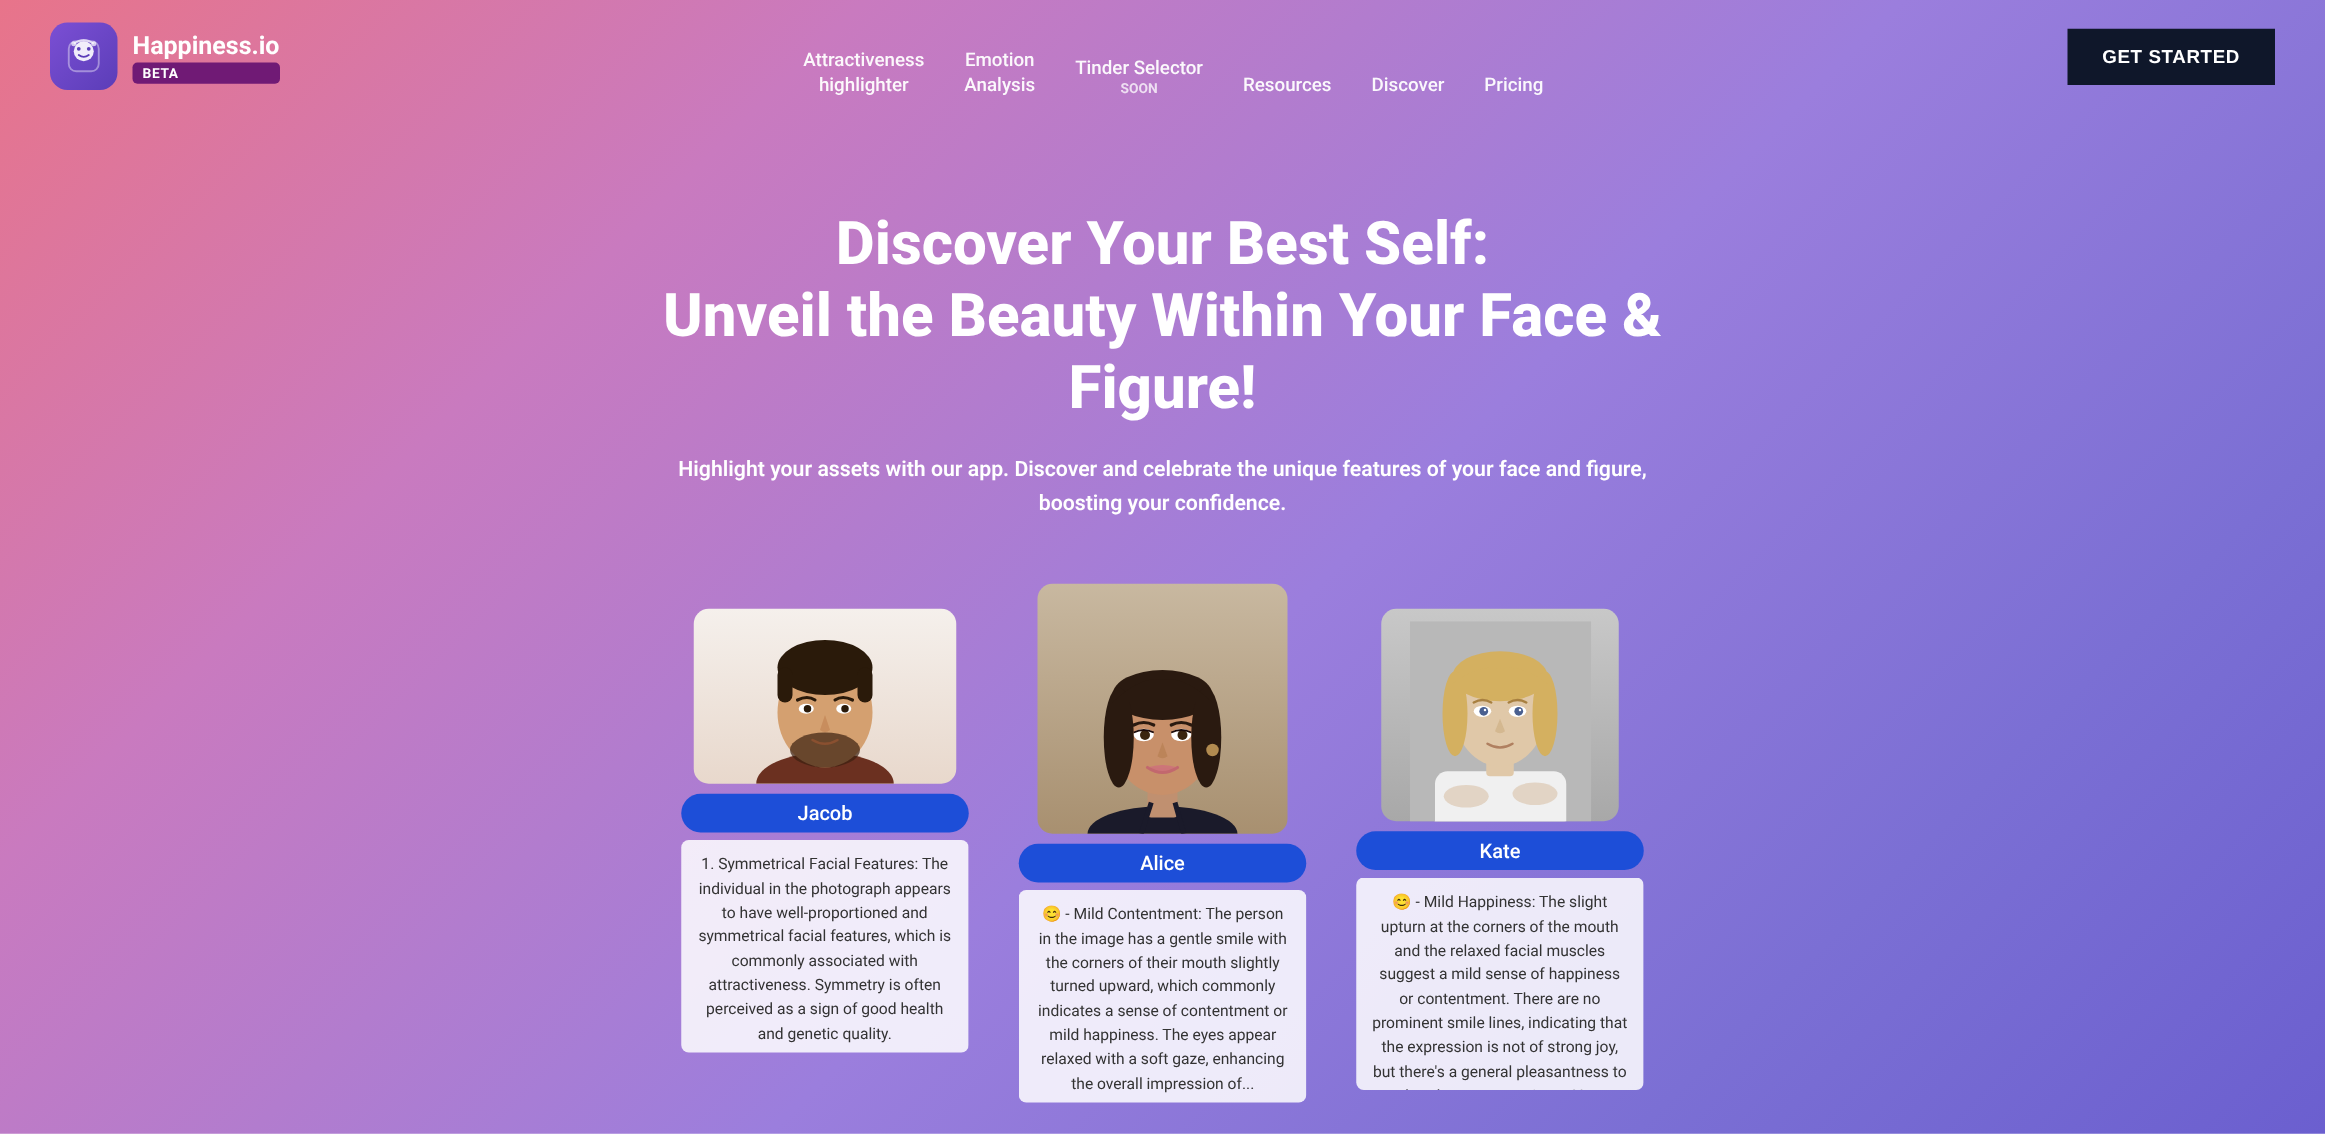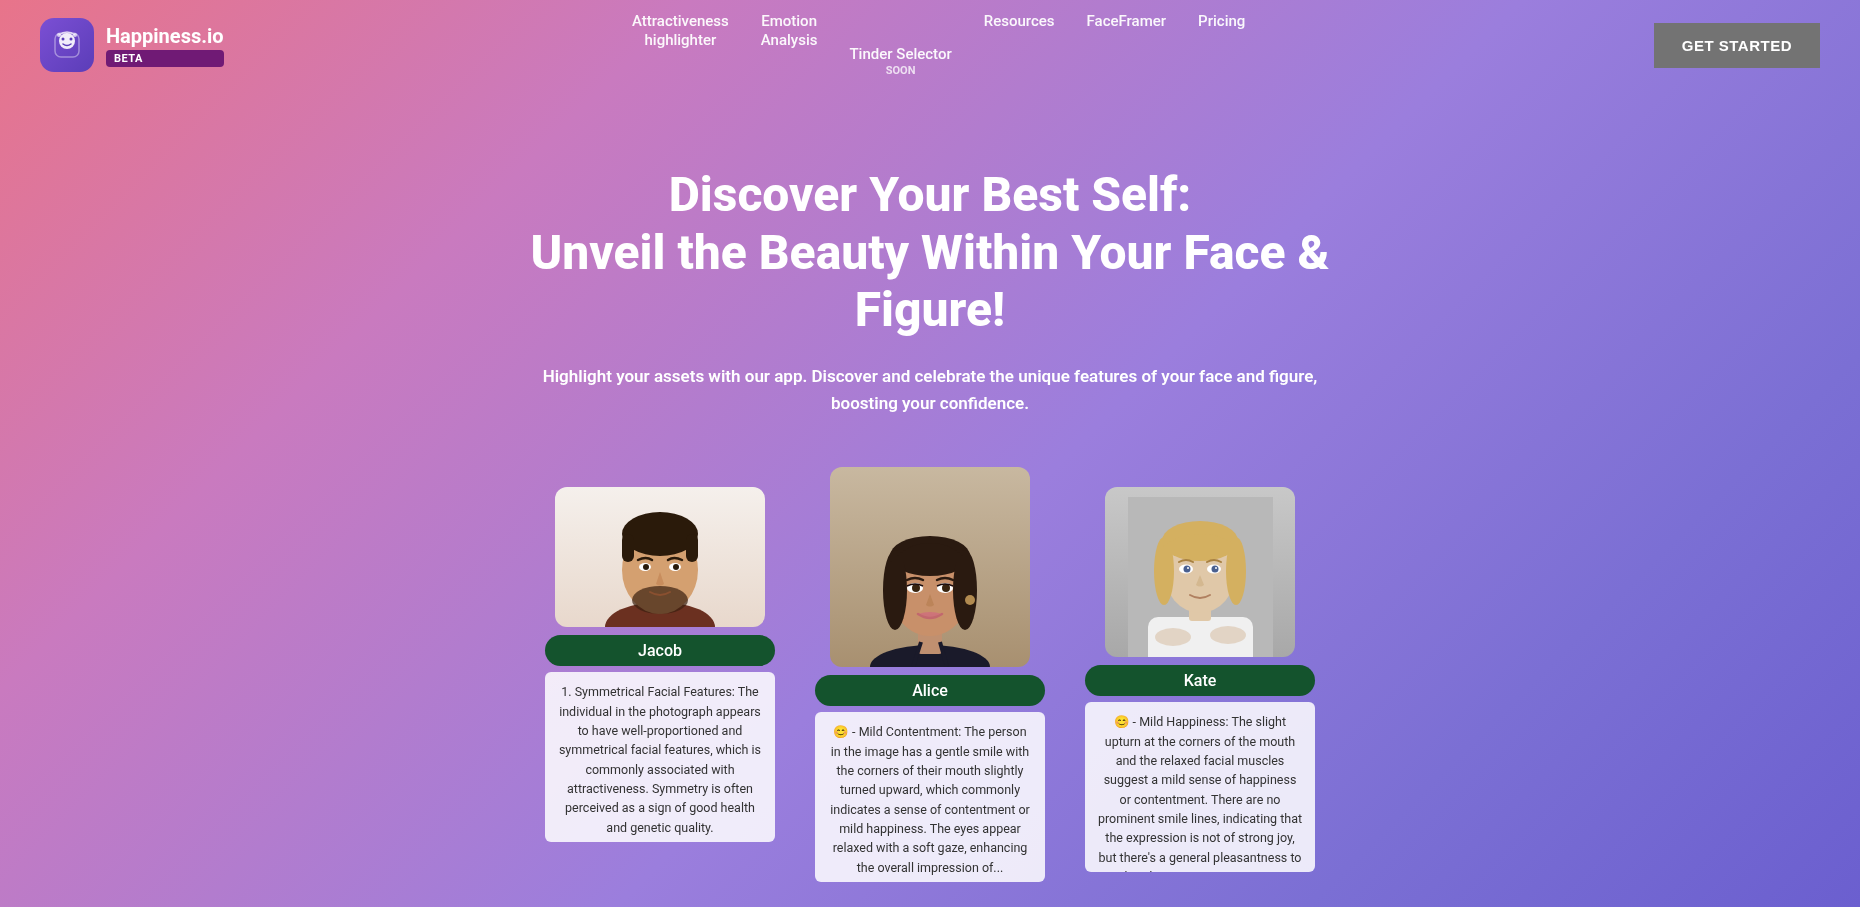--- a/index.html
+++ b/index.html
@@ -63,21 +63,21 @@
       font-weight: 700;
       padding: 2px 8px;
       border-radius: 4px;
       letter-spacing: 0.5px;
       display: inline-block;
       margin-top: 2px;
     }
 
     .nav-center {
       display: flex;
-      align-items: flex-start;
+      align-items: flex-end;
       gap: 32px;
     }
 
     .nav-link {
       color: white;
       text-decoration: none;
       font-size: 15px;
       font-weight: 500;
       text-align: center;
       line-height: 1.3;
@@ -98,21 +98,21 @@
       color: rgba(255,255,255,0.8);
     }
 
     .nav-right {
       display: flex;
       align-items: center;
       gap: 24px;
     }
 
     .get-started-btn {
-      background: #737373;
+      background: #0f172a;
       color: white;
       font-size: 15px;
       font-weight: 700;
       letter-spacing: 0.5px;
       padding: 14px 28px;
       border: none;
       cursor: pointer;
       text-transform: uppercase;
     }
 
@@ -183,21 +183,21 @@
       background: linear-gradient(180deg, #c8b8a0 0%, #a89070 100%);
     }
 
     .profile-photo.kate-photo {
       width: 190px;
       height: 170px;
       background: linear-gradient(180deg, #c8c8c8 0%, #a8a8a8 100%);
     }
 
     .name-bar {
-      background: #14532d;
+      background: #1d4ed8;
       border-radius: 20px;
       padding: 6px 20px;
       color: white;
       font-size: 16px;
       font-weight: 500;
       margin-top: 8px;
       width: 100%;
       text-align: center;
     }
 
@@ -284,21 +284,21 @@
     <a class="nav-link">
       <span style="white-space:pre-line;">Emotion
 Analysis</span>
     </a>
     <a class="nav-link soon-label">
       <span>Tinder
 Selector</span>
       <span class="soon-tag">SOON</span>
     </a>
     <a class="nav-link">Resources</a>
-    <a class="nav-link">FaceFramer</a>
+    <a class="nav-link">Discover</a>
     <a class="nav-link">Pricing</a>
   </div>
 
   <div class="nav-right">
     <button class="get-started-btn">GET STARTED</button>
   </div>
 </nav>
 
 <section class="hero">
   <h1 class="hero-title">

